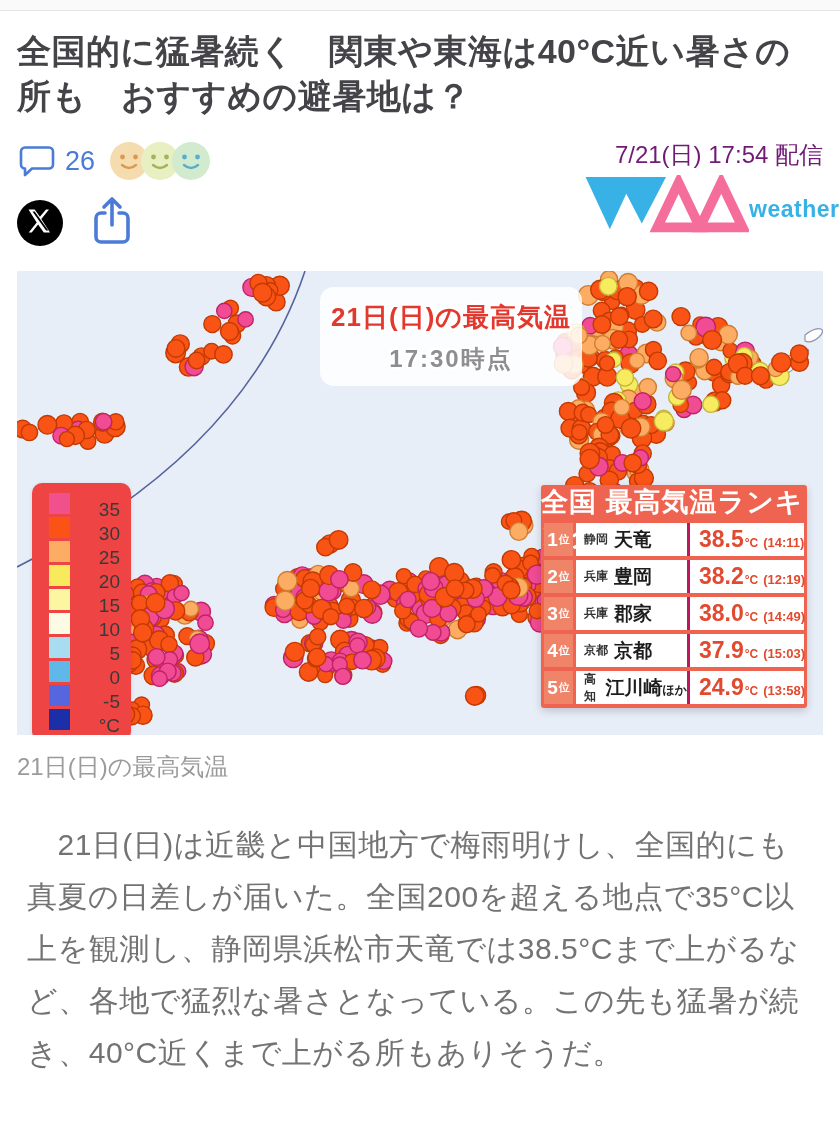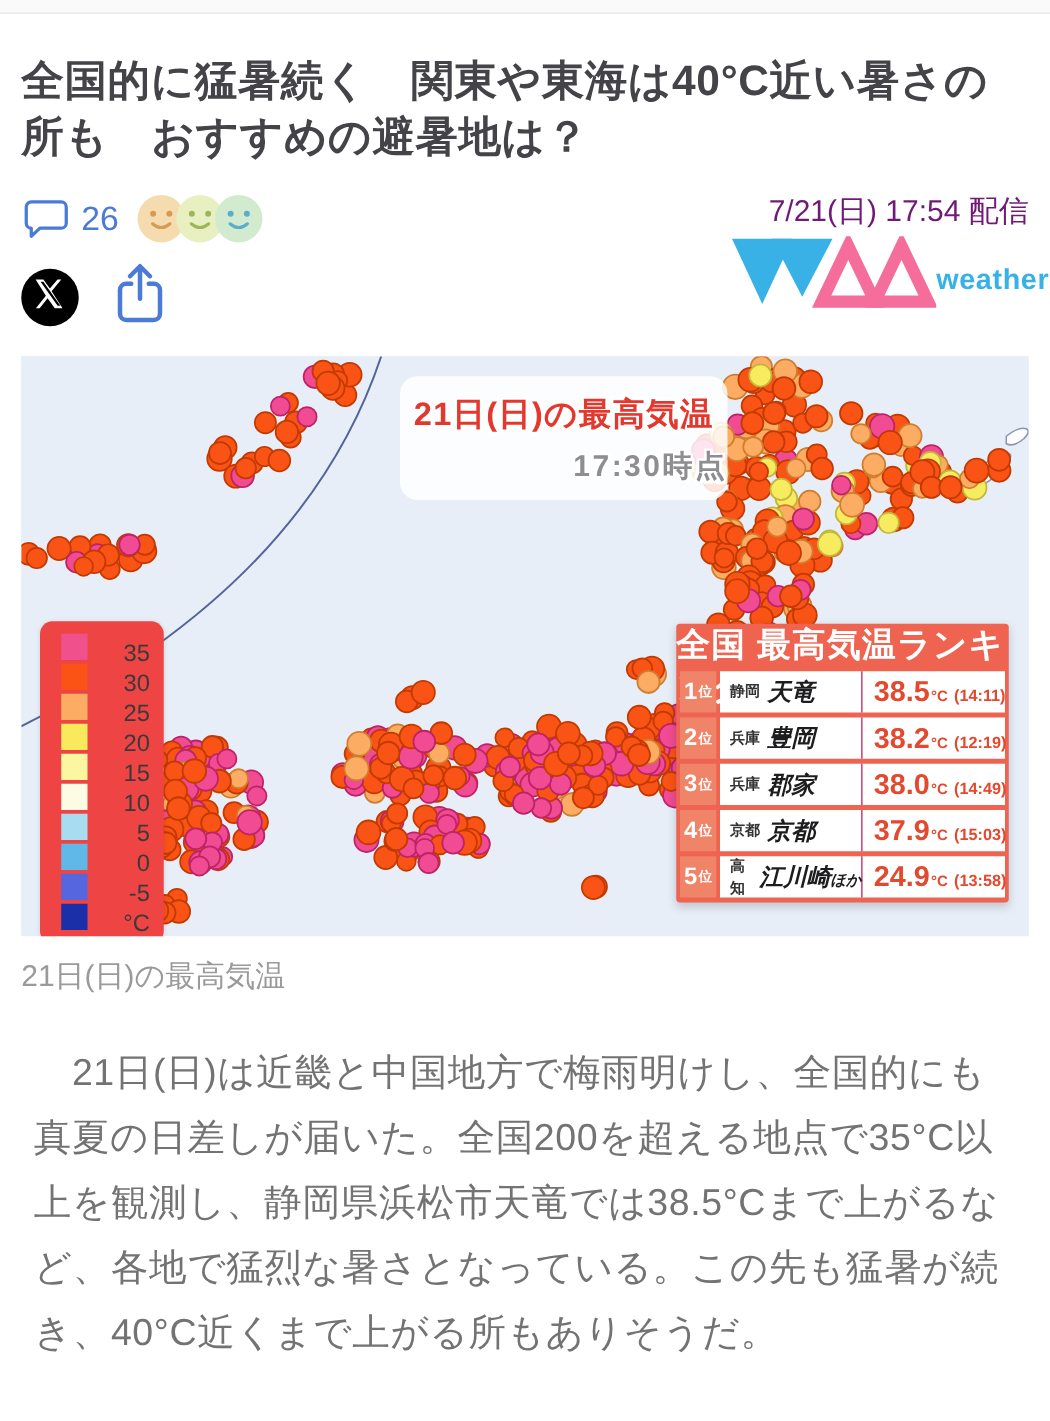--- a/index.html
+++ b/index.html
@@ -3,21 +3,21 @@
 <meta charset="utf-8">
 <style>
   html,body{margin:0;padding:0;}
   body{
     width:840px;height:1137px;background:#ffffff;overflow:hidden;
     font-family:"Liberation Sans","DejaVu Sans",sans-serif;
     -webkit-font-smoothing:antialiased;
   }
   .top-strip{height:10px;background:#fafafa;border-bottom:1px solid #e6e6e6;}
   .headline{
-    margin:32px 17px 0;font-size:34px;line-height:45px;font-weight:bold;
+    margin:18px 17px 0;font-size:34px;line-height:45px;font-weight:bold;
     color:#434348;letter-spacing:.5px;
   }
   
   .meta{margin:20px 17px 0;display:flex;justify-content:space-between;align-items:flex-start;min-height:118px;}
   .meta-left{display:flex;flex-direction:column;}
   .comment-row{display:flex;align-items:center;height:44px;}
   .comment-btn{display:flex;align-items:center;cursor:pointer;}
   .comment-count{color:#4b7bd6;font-size:27px;margin-left:8px;font-weight:400;}
   .reactions{display:flex;margin-left:14px;}
   .reaction{width:40px;height:40px;border-radius:50%;margin-left:-9px;}
@@ -36,21 +36,21 @@
   .map-svg{position:absolute;left:0;top:0;}
   .map-titlebox{
     position:absolute;left:303px;top:16px;width:262px;height:99px;
     background:rgba(255,255,255,.85);border-radius:14px;text-align:center;
   }
   .outline-white{
     text-shadow:-2px -2px 0 #fff,2px -2px 0 #fff,-2px 2px 0 #fff,2px 2px 0 #fff,
       0 -2px 0 #fff,0 2px 0 #fff,-2px 0 0 #fff,2px 0 0 #fff;
   }
   .map-title-main{margin-top:13px;font-size:26px;font-weight:bold;color:#e3382d;letter-spacing:1px;}
-  .map-title-sub{margin-top:8px;font-size:24px;font-weight:bold;color:#8e8e92;letter-spacing:2px;text-align:right;}
+  .map-title-sub{margin-top:8px;font-size:24px;font-weight:bold;color:#8e8e92;letter-spacing:2px;}
   
   .legend{
     position:absolute;left:15px;top:212px;width:99px;padding:10px 0 8px;
     background:#ef4444;border-radius:10px;box-shadow:0 1px 4px rgba(0,0,0,.12);
   }
   .legend-row{position:relative;height:23px;margin-bottom:1px;}
   .legend-swatch{position:absolute;left:17px;top:0;width:21px;height:21px;}
   .legend-label{position:absolute;right:11px;top:6px;font-size:19px;color:#3a3a3a;}
   
   .rank-table{
@@ -59,23 +59,23 @@
     box-sizing:border-box;
   }
   .rank-header{height:34px;line-height:34px;margin:0 -3px;text-align:left;color:#fff;
     font-weight:bold;font-size:27px;letter-spacing:1px;}
   .rank-row{display:flex;height:33px;margin-top:4px;}
   .rank-badge{width:29px;background:#f08468;color:#fff;display:flex;align-items:center;
     justify-content:center;font-weight:bold;font-size:19px;flex:none;margin-right:3px;}
   .rank-badge .sfx{font-size:11px;margin-left:1px;}
   .rank-main{flex:1;background:#fff;display:flex;align-items:center;min-width:0;}
   .place-cell{width:114px;flex:none;height:100%;display:flex;align-items:center;
-    padding-left:8px;box-sizing:border-box;border-right:1px solid #be185d;}
+    padding-left:8px;box-sizing:border-box;border-right:3px solid #be185d;}
   .pref{font-size:12px;color:#333;margin-right:6px;font-weight:bold;}
-  .place{font-size:19px;font-weight:bold;color:#1d1d1f;white-space:nowrap;font-style:italic;}
+  .place{font-size:19px;font-weight:bold;color:#1d1d1f;white-space:nowrap;}
   .place-note{font-size:12px;font-weight:bold;color:#1d1d1f;}
   .temp-cell{flex:1;display:flex;align-items:baseline;padding-left:9px;color:#e2492f;white-space:nowrap;}
   .temp-val{font-size:23px;font-weight:bold;}
   .temp-unit{font-size:12px;font-weight:bold;margin-left:1px;margin-right:5px;}
   .temp-time{font-size:13px;font-weight:bold;}
   
   .fig-caption{margin:16px 17px 0;font-size:24px;color:#9a9a9a;}
   .body-text{margin:36px 27px 0;font-size:30px;line-height:52px;color:#737373;letter-spacing:.5px;}
 </style>
 </head>

